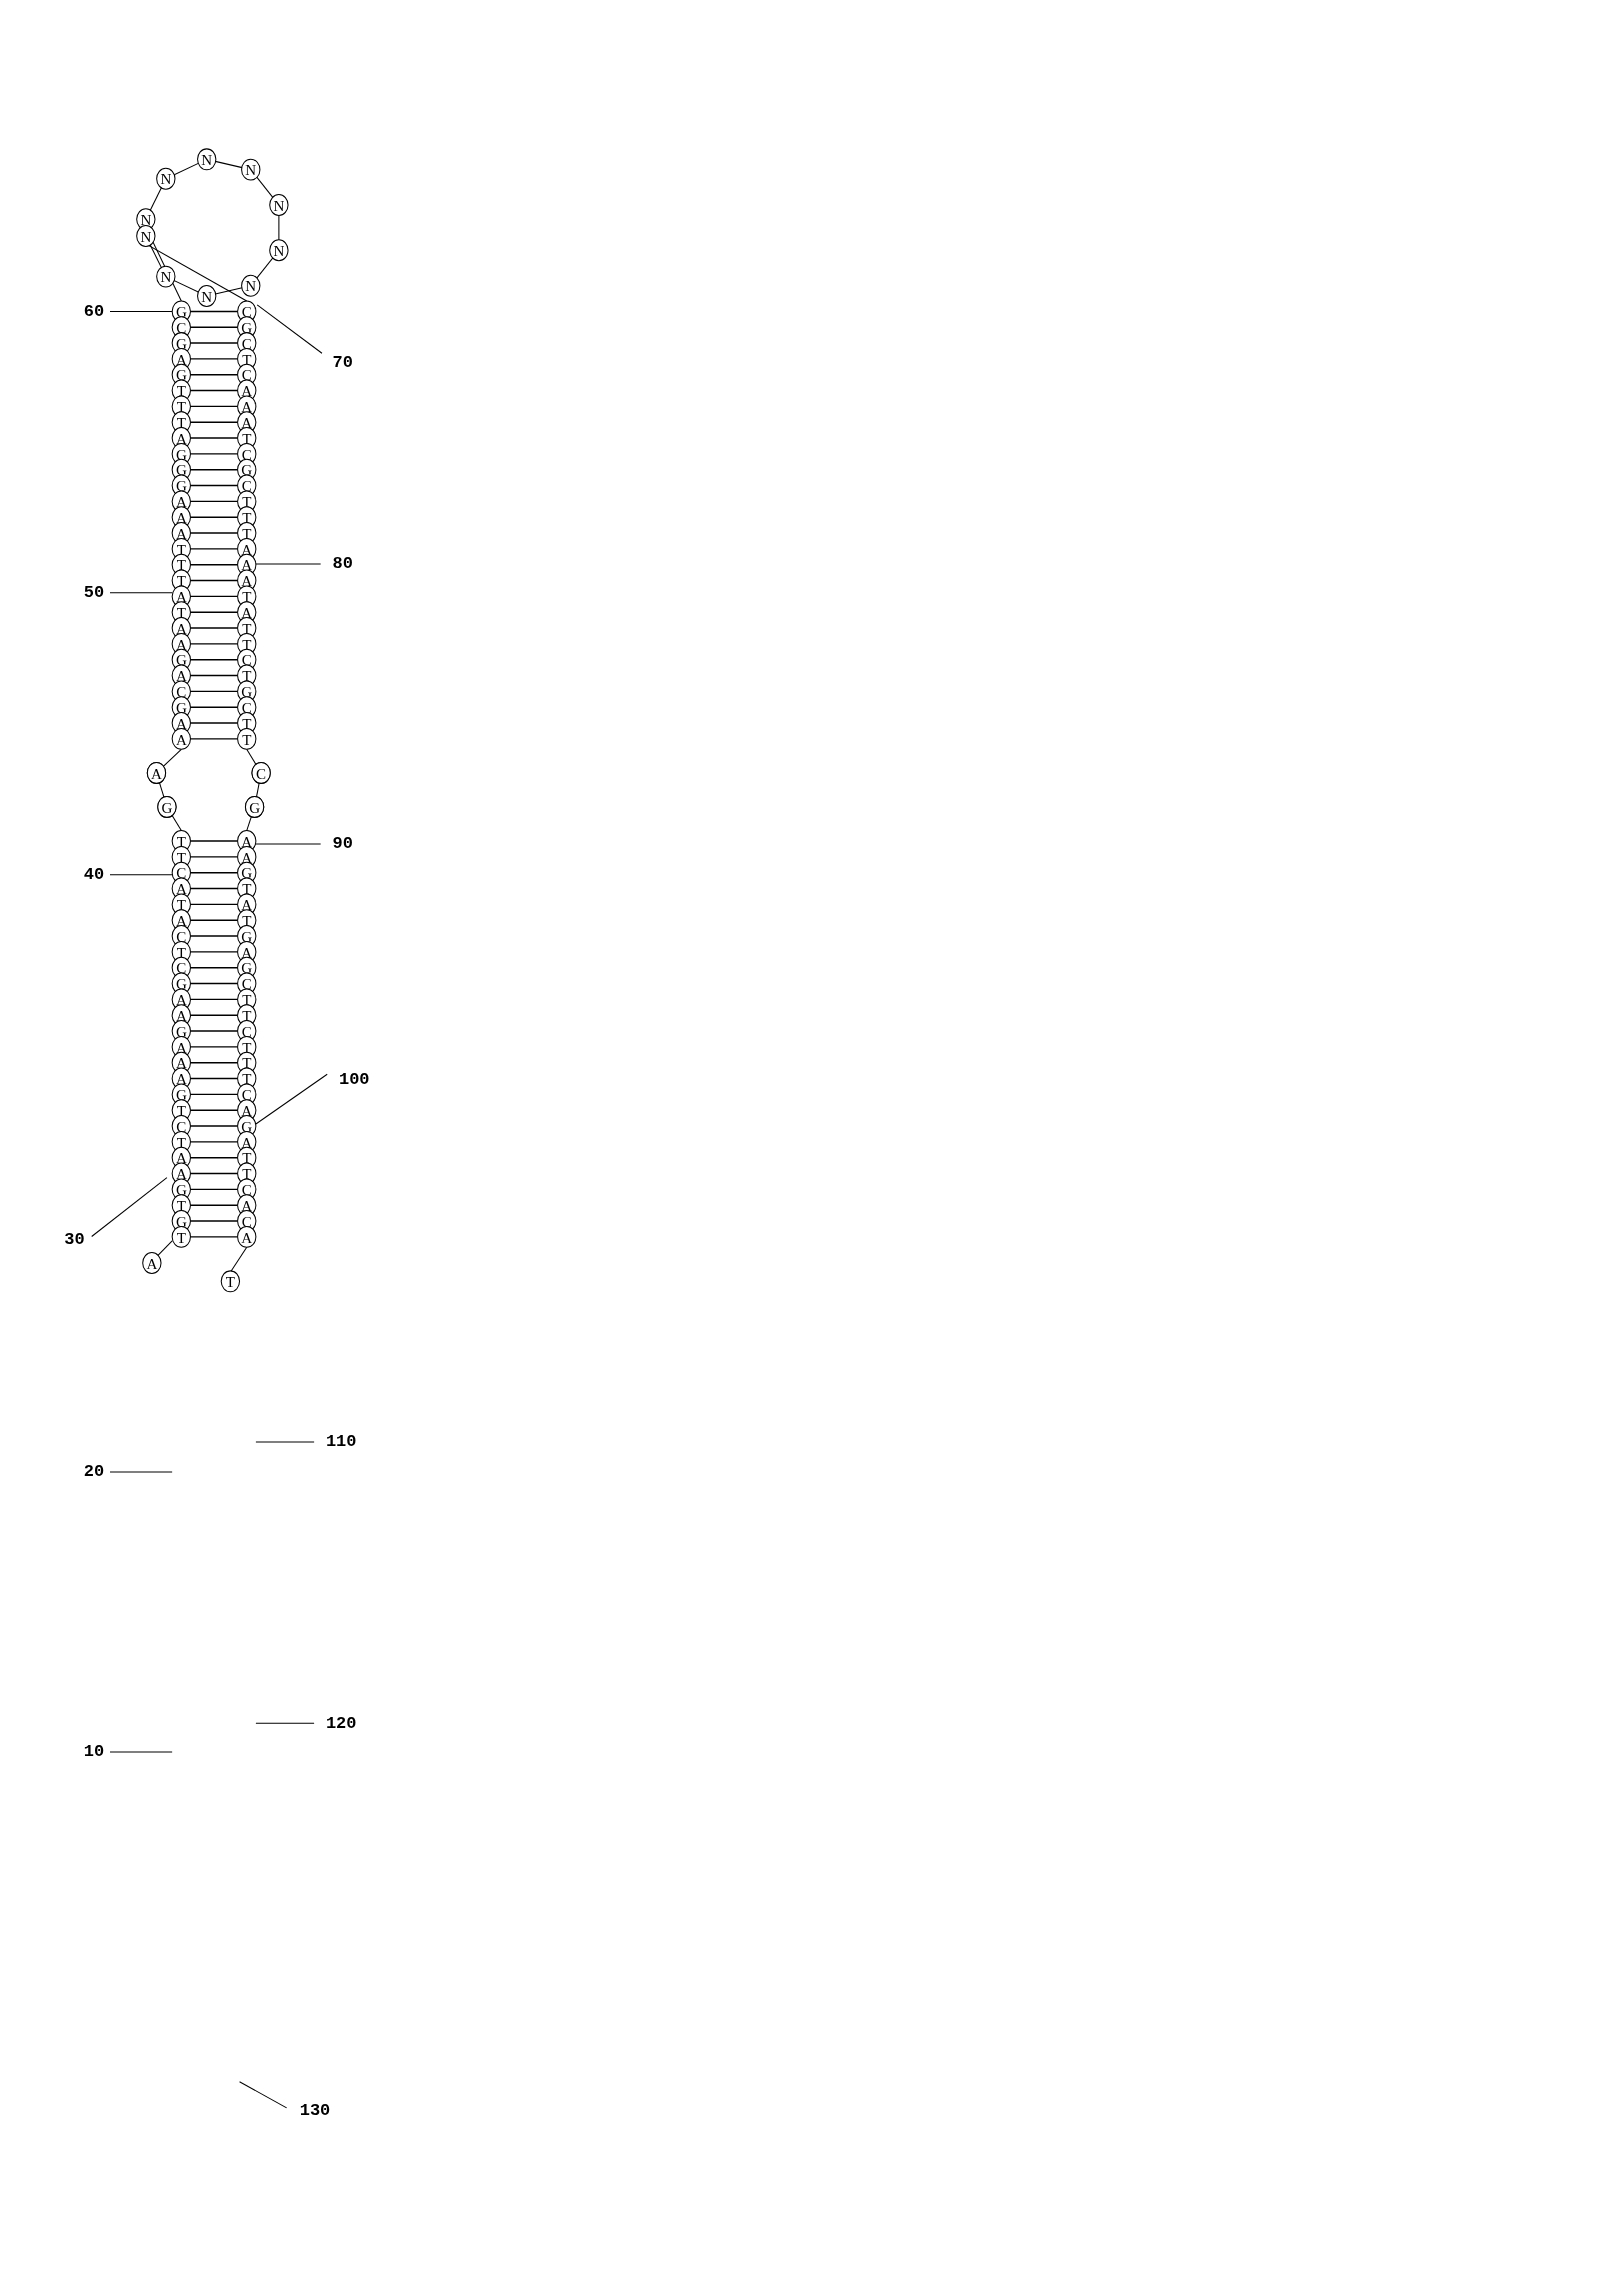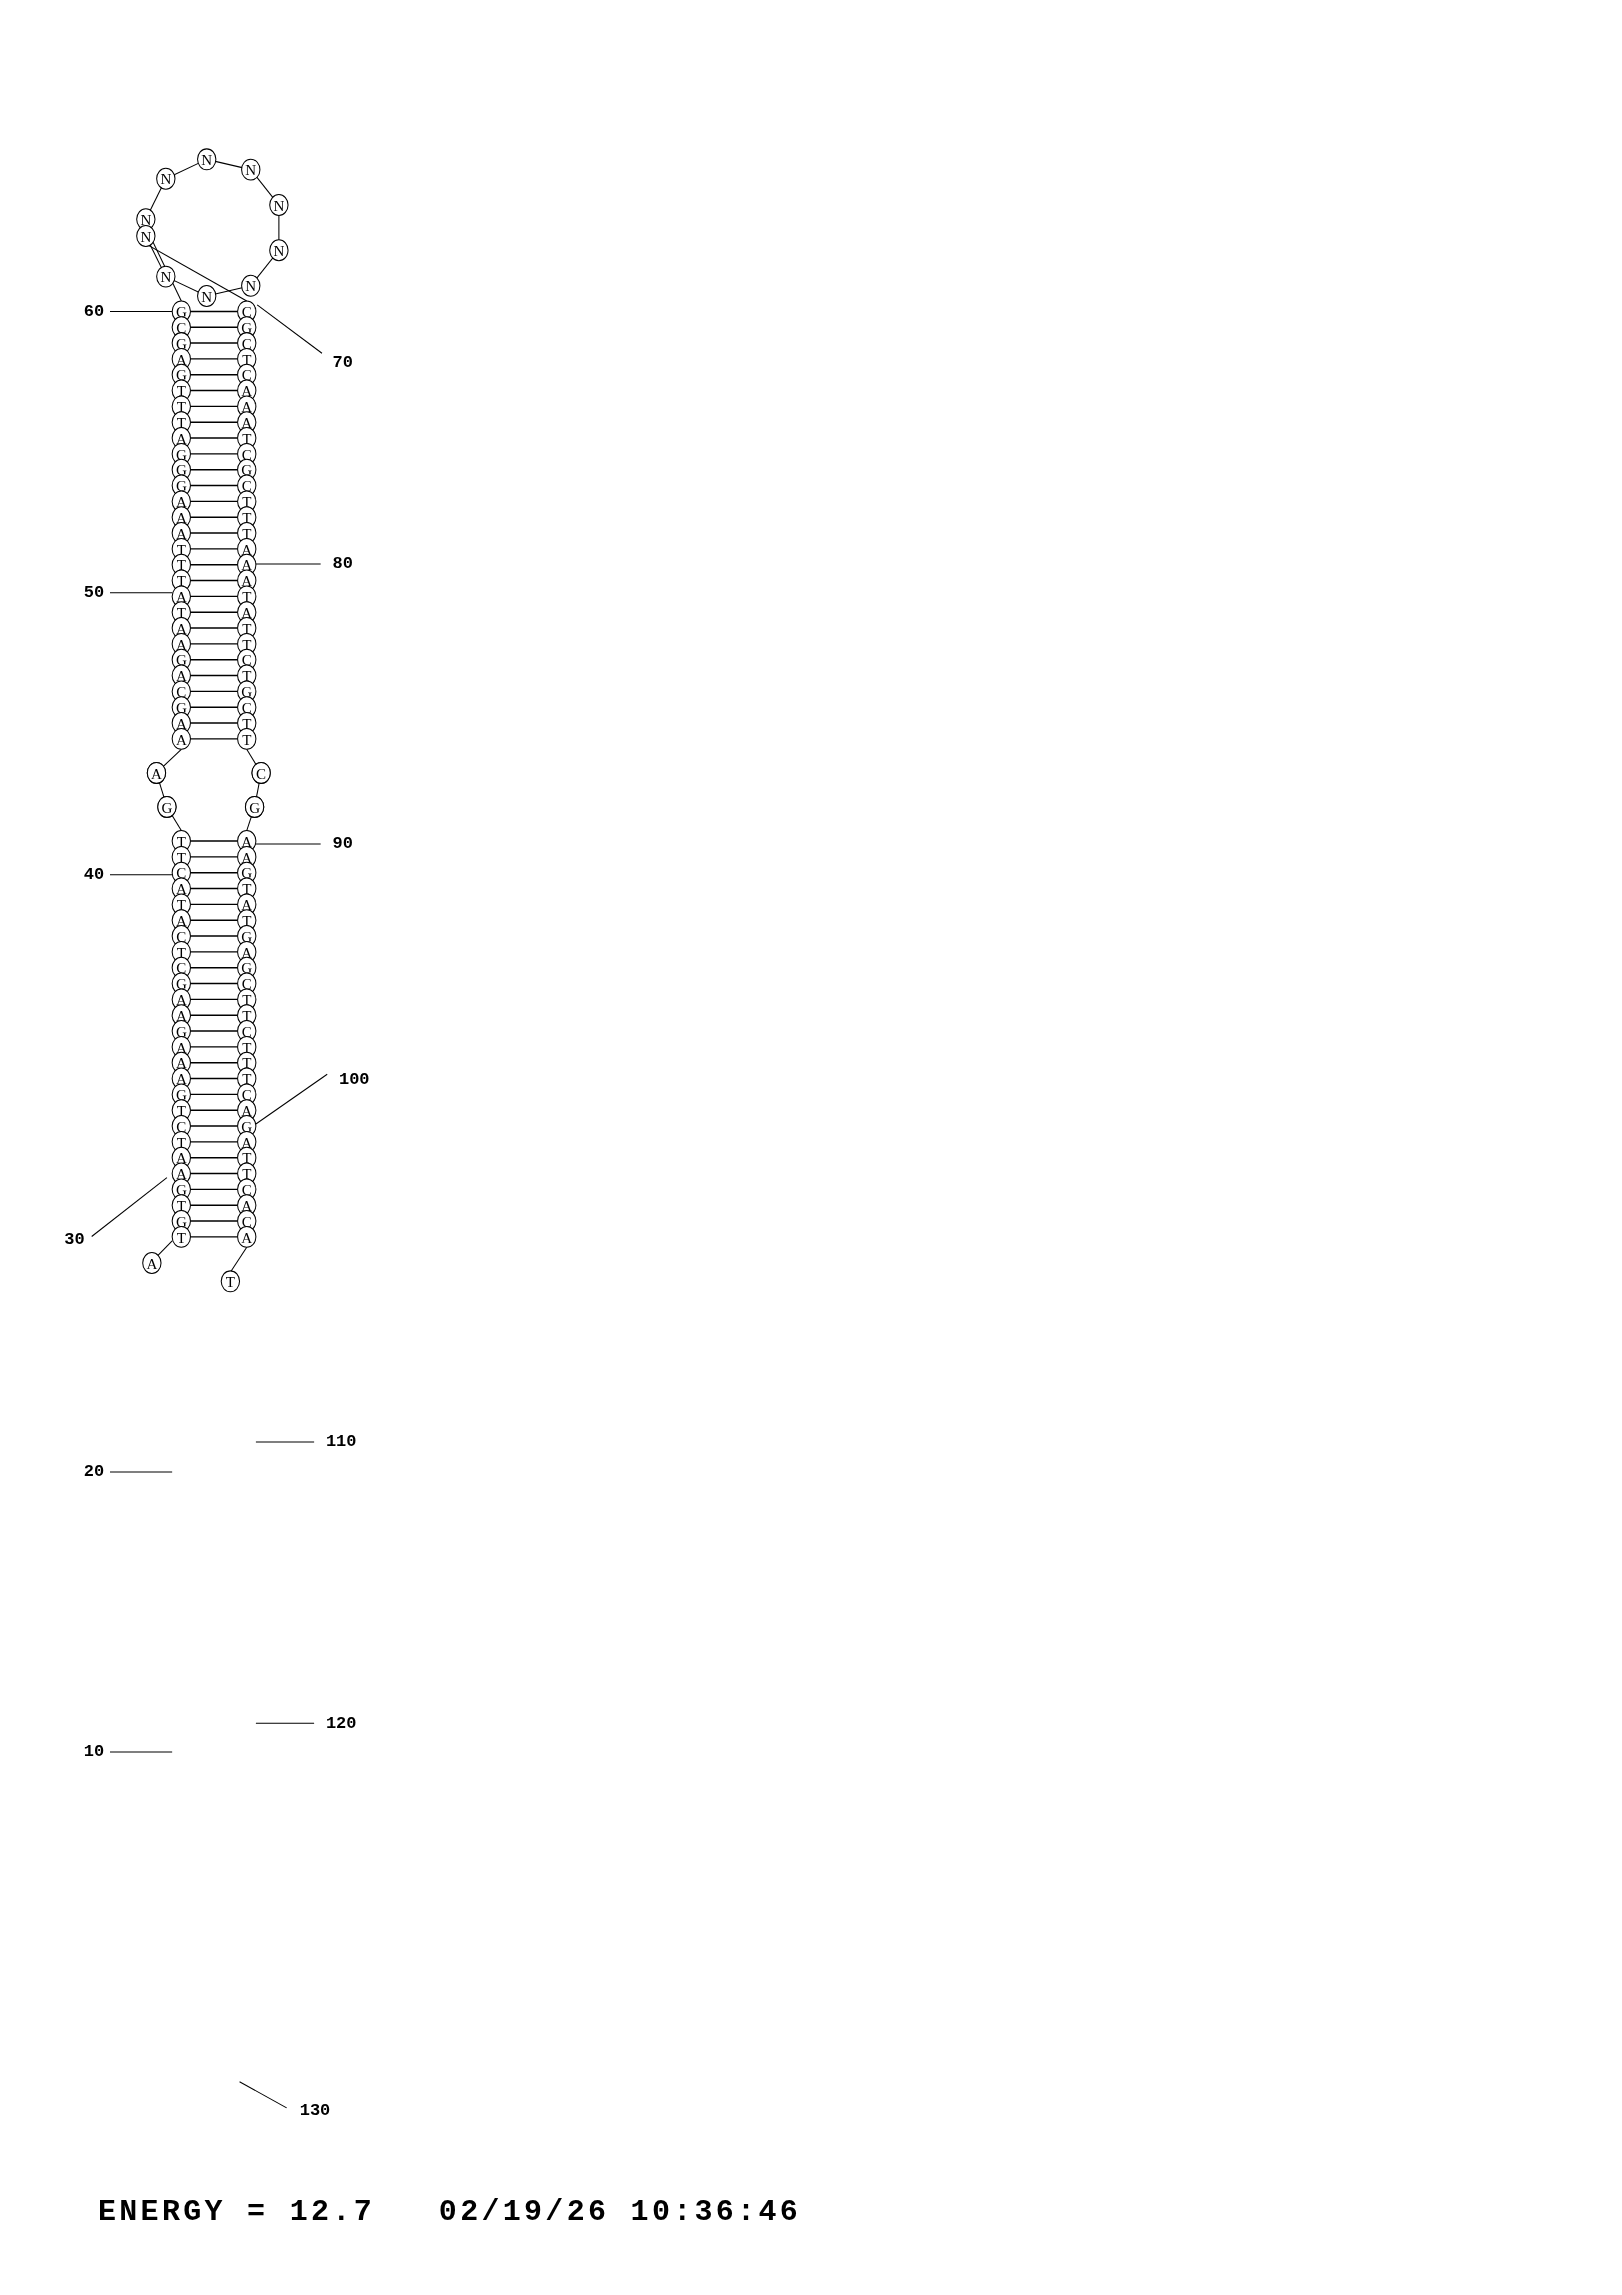--- a/index.html
+++ b/index.html
@@ -766,15 +766,14 @@
         <line x1="140" y1="1890" x2="255" y2="1800" stroke="#000" stroke-width="1.6"></line>
         <line x1="393" y1="466" x2="492" y2="540" stroke="#000" stroke-width="1.6"></line>
         <line x1="391" y1="862" x2="490" y2="862" stroke="#000" stroke-width="1.6"></line>
         <line x1="391" y1="1290" x2="490" y2="1290" stroke="#000" stroke-width="1.6"></line>
         <line x1="391" y1="1718" x2="500" y2="1642" stroke="#000" stroke-width="1.6"></line>
         <line x1="391" y1="2204" x2="480" y2="2204" stroke="#000" stroke-width="1.6"></line>
         <line x1="391" y1="2634" x2="480" y2="2634" stroke="#000" stroke-width="1.6"></line>
         <line x1="366" y1="3182" x2="438" y2="3222" stroke="#000" stroke-width="1.6"></line>
       </g>
   </svg>
-  <div class="footer">ENERGY = 12.7   02/19/26 10:36:46</div>
 </div>
 
 
 </body></html>

